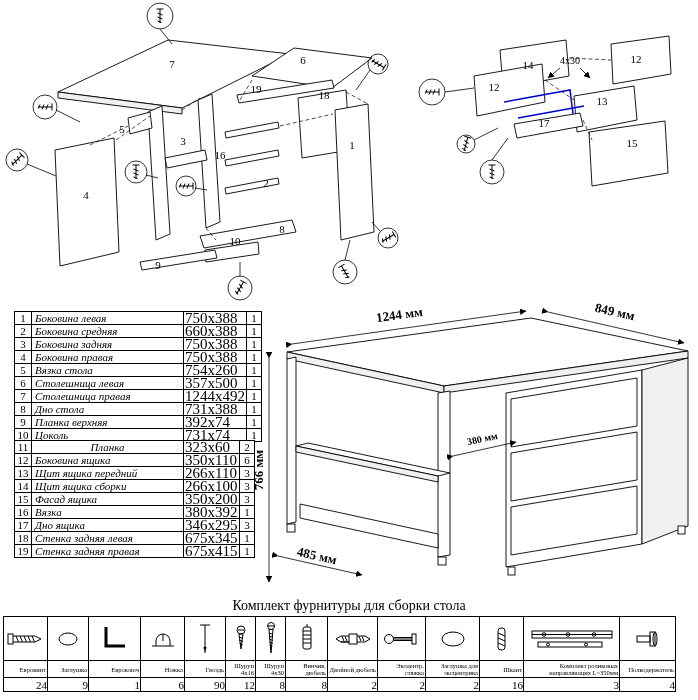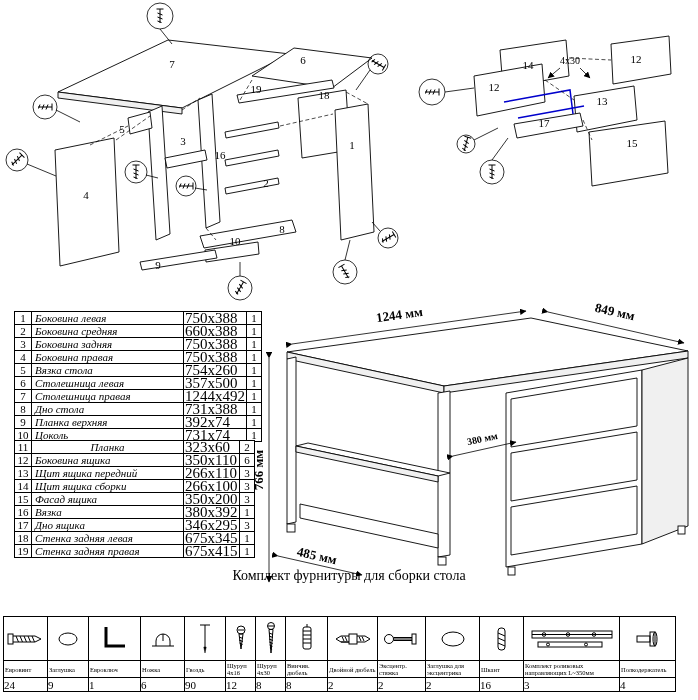--- a/index.html
+++ b/index.html
@@ -16,22 +16,22 @@
   .num-label { font-size:11px; text-anchor:middle; }
   .dim { font-size:13px; font-weight:bold; text-anchor:middle; }
   .dim-s { font-size:10px; font-weight:bold; text-anchor:middle; }
   table { border-collapse:collapse; background:#fff; }
   .parts td { border:1px solid #000; font-size:11px; line-height:12px; height:13px; padding:0 3px; white-space:nowrap; }
   .parts td.num { width:17px; text-align:center; padding:0; }
   .parts td.nm { width:152px;font-style:italic; }
   .parts td.sz { width:56px; text-align:left; font-size:15px; padding:0 1px; }
   .parts td.q  { width:15px; text-align:center; padding:0; }
   .parts td.nm.ctr { text-align:center;margin-top:34px; }
-  #hw-title { position:absolute; top:568px; left:0; width:698px; text-align:center; font-size:14px; }
-  .hw td { border:1px solid #000; text-align:left; vertical-align:middle; background:#fff; }
+  #hw-title { position:absolute; top:598px; left:0; width:698px; text-align:center; font-size:14px; }
+  .hw td { border:1px solid #000; text-align:right; vertical-align:middle; background:#fff; }
   .hw-icons td { height:44px; }
   .hw-names td { font-size:6.5px; line-height:7px; height:17px; padding:1px; word-wrap:break-word; }
   .hw-qty td { font-size:11px; height:14px; }
   .ik { stroke:#000; fill:none; stroke-width:1; }
   .ikf { stroke:#000; fill:#000; stroke-width:0.5; }
   .icon { margin:0 auto; display:block; }
 </style>
 </head>
 <body>
 

